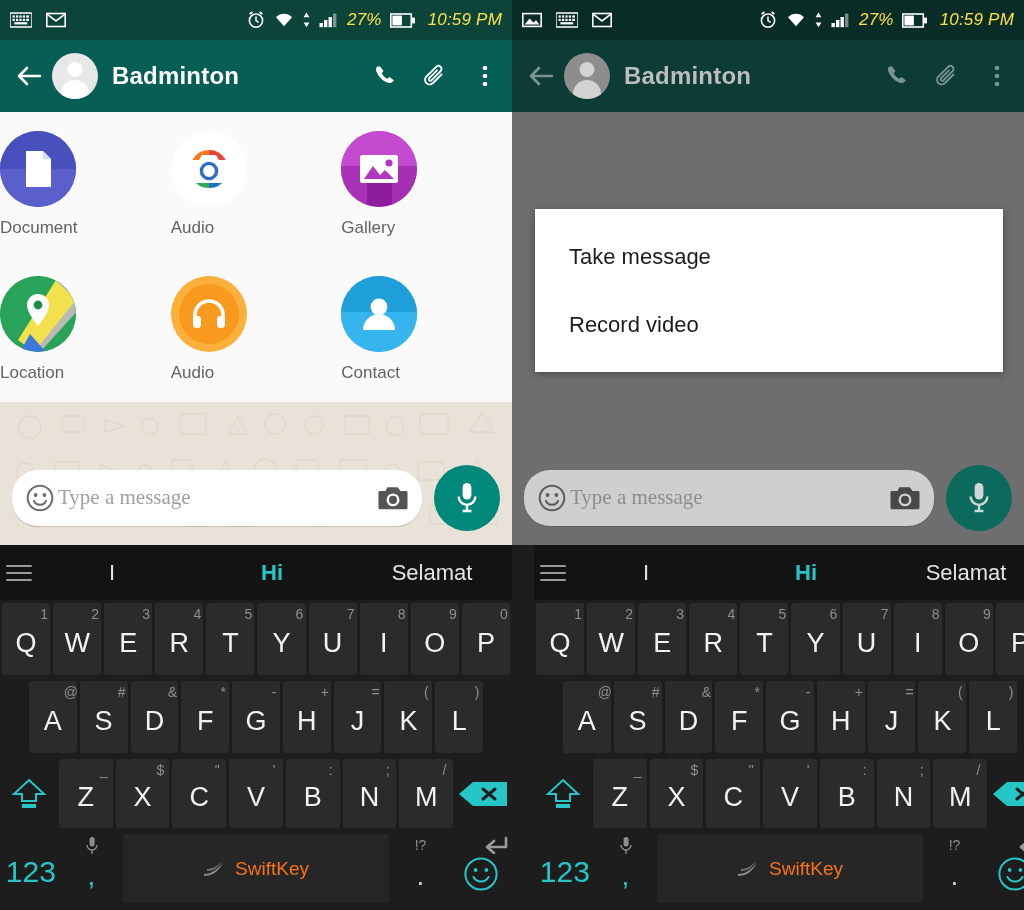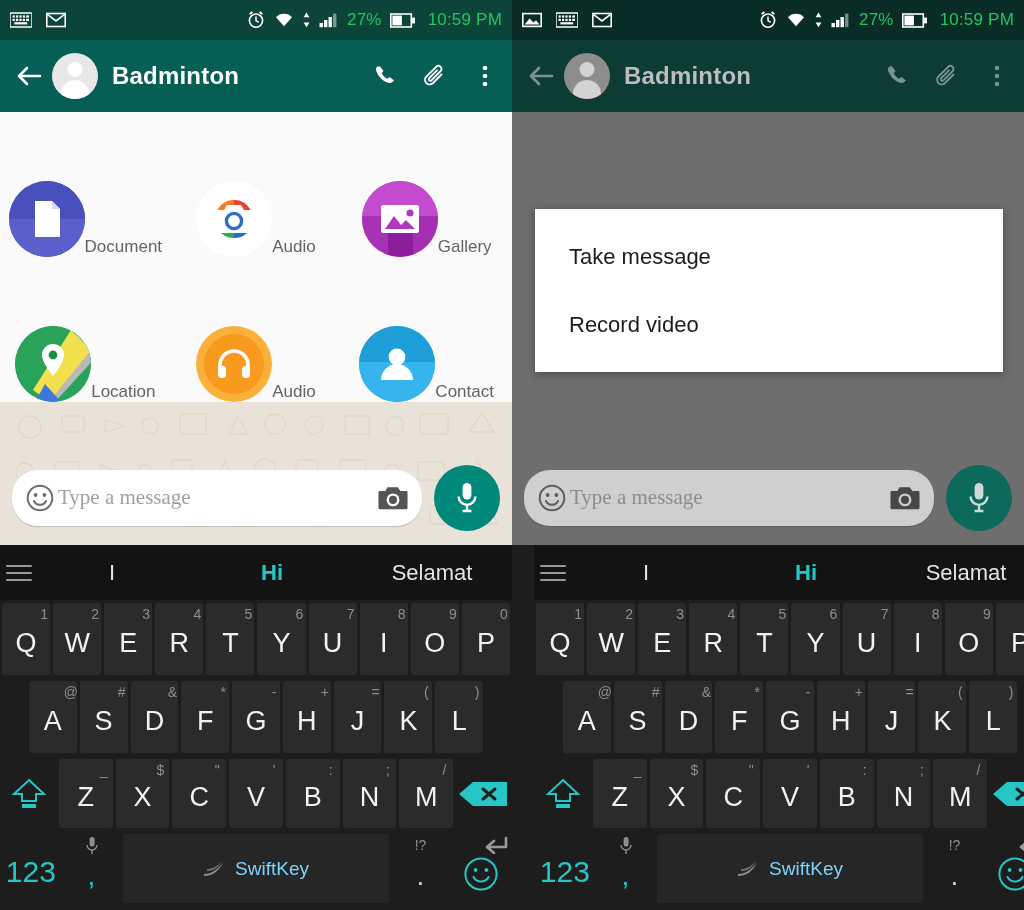--- a/index.html
+++ b/index.html
@@ -7,22 +7,22 @@
   html,body { width:1024px; height:910px; overflow:hidden; background:#000; }
   body { font-family:"Liberation Sans", sans-serif; }
 
   .screen { position:absolute; top:0; width:512px; height:910px; overflow:hidden; }
   #panel-left  { left:0; }
   #panel-right { left:512px; }
 
   
   .statusbar {
     position:absolute; top:0; left:0; width:512px; height:40px;
-    background:#0b3d31; color:#22c55e;
-    display:flex; align-items:center; padding:0 10px;
+    background:#0b3d31; color:#fde047;
+    display:flex; align-items:center; padding:0 10px;font-style:italic;
   }
   #panel-left .statusbar  { background:#0c443a; }
   #panel-right .statusbar { background:#0a2c26; }
   .sb-left  { display:flex; align-items:center; gap:14px; }
   .sb-right { margin-left:auto; display:flex; align-items:center; gap:8px; }
   .sb-ico { display:block; }
   .sb-pct { font-size:17px; letter-spacing:.2px; }
   .sb-time{ font-size:17px; margin-left:4px; letter-spacing:.2px; }
 
   
@@ -54,21 +54,21 @@
 
   
   .attach-sheet {
     position:absolute; top:112px; left:0; width:512px; height:290px;
     background:#fafafa;
   }
   .attach-grid {
     width:100%; height:100%;
     display:grid; grid-template-columns:repeat(3,1fr); grid-template-rows:repeat(2,1fr);
   }
-  .attach-item { display:flex; flex-direction:row; align-items:flex-end; justify-content:center; }
+  .attach-item { display:flex; flex-direction:column; align-items:flex-start; justify-content:center; }
   .att-circle { width:76px; height:76px; border-radius:50%; position:relative; overflow:hidden; }
   .att-label { margin-top:11px; font-size:17px; color:#636363; }
 
   
   .ic-doc { background:#5157c4; }
   .ic-doc .seg-t { position:absolute; inset:0 0 50% 0; background:#4850bd; }
   .ic-doc .seg-b { position:absolute; inset:50% 0 0 0; background:#5a5fcb; }
   .ic-doc svg, .ic-gal svg, .ic-aud svg, .ic-con svg, .ic-cam svg, .ic-loc svg {
     position:absolute; left:50%; top:50%; transform:translate(-50%,-50%);
   }
@@ -149,21 +149,21 @@
   .key .ltr { font-size:27px; color:#f2f2f2; font-weight:300; margin-top:8px; }
   .key .hint { position:absolute; top:3px; right:50%; transform:translateX(50%) translateX(18px);
     font-size:14px; color:#8e8e8e; }
   .spacer { flex:.5 1 0; background:transparent; }
   .key.fn { background:transparent; }
 
   .kb-row.r4 .key.num .ltr { font-size:30px; color:#26c6c6; margin-top:6px; font-weight:400; }
   .key.comma .ltr { font-size:28px; color:#26c6c6; margin-top:14px; }
   .key.period .ltr { font-size:28px; color:#cfcfcf; margin-top:14px; }
   .key.space { flex:4.6 1 0; background:#262626; }
-  .swiftkey { display:flex; align-items:center; gap:6px; color:#7dd3fc; font-size:19px; }
+  .swiftkey { display:flex; align-items:center; gap:6px; color:#f97316; font-size:19px; }
 </style>
 </head>
 <body>
 
 <div class="screen" id="panel-left">
 
   <div class="statusbar">
     <div class="sb-left">
       <svg class="sb-ico" width="22" height="16" viewBox="0 0 22 16">
           <rect x="0" y="1" width="22" height="14" rx="1" fill="none" stroke="#fff" stroke-width="1.4"></rect>

